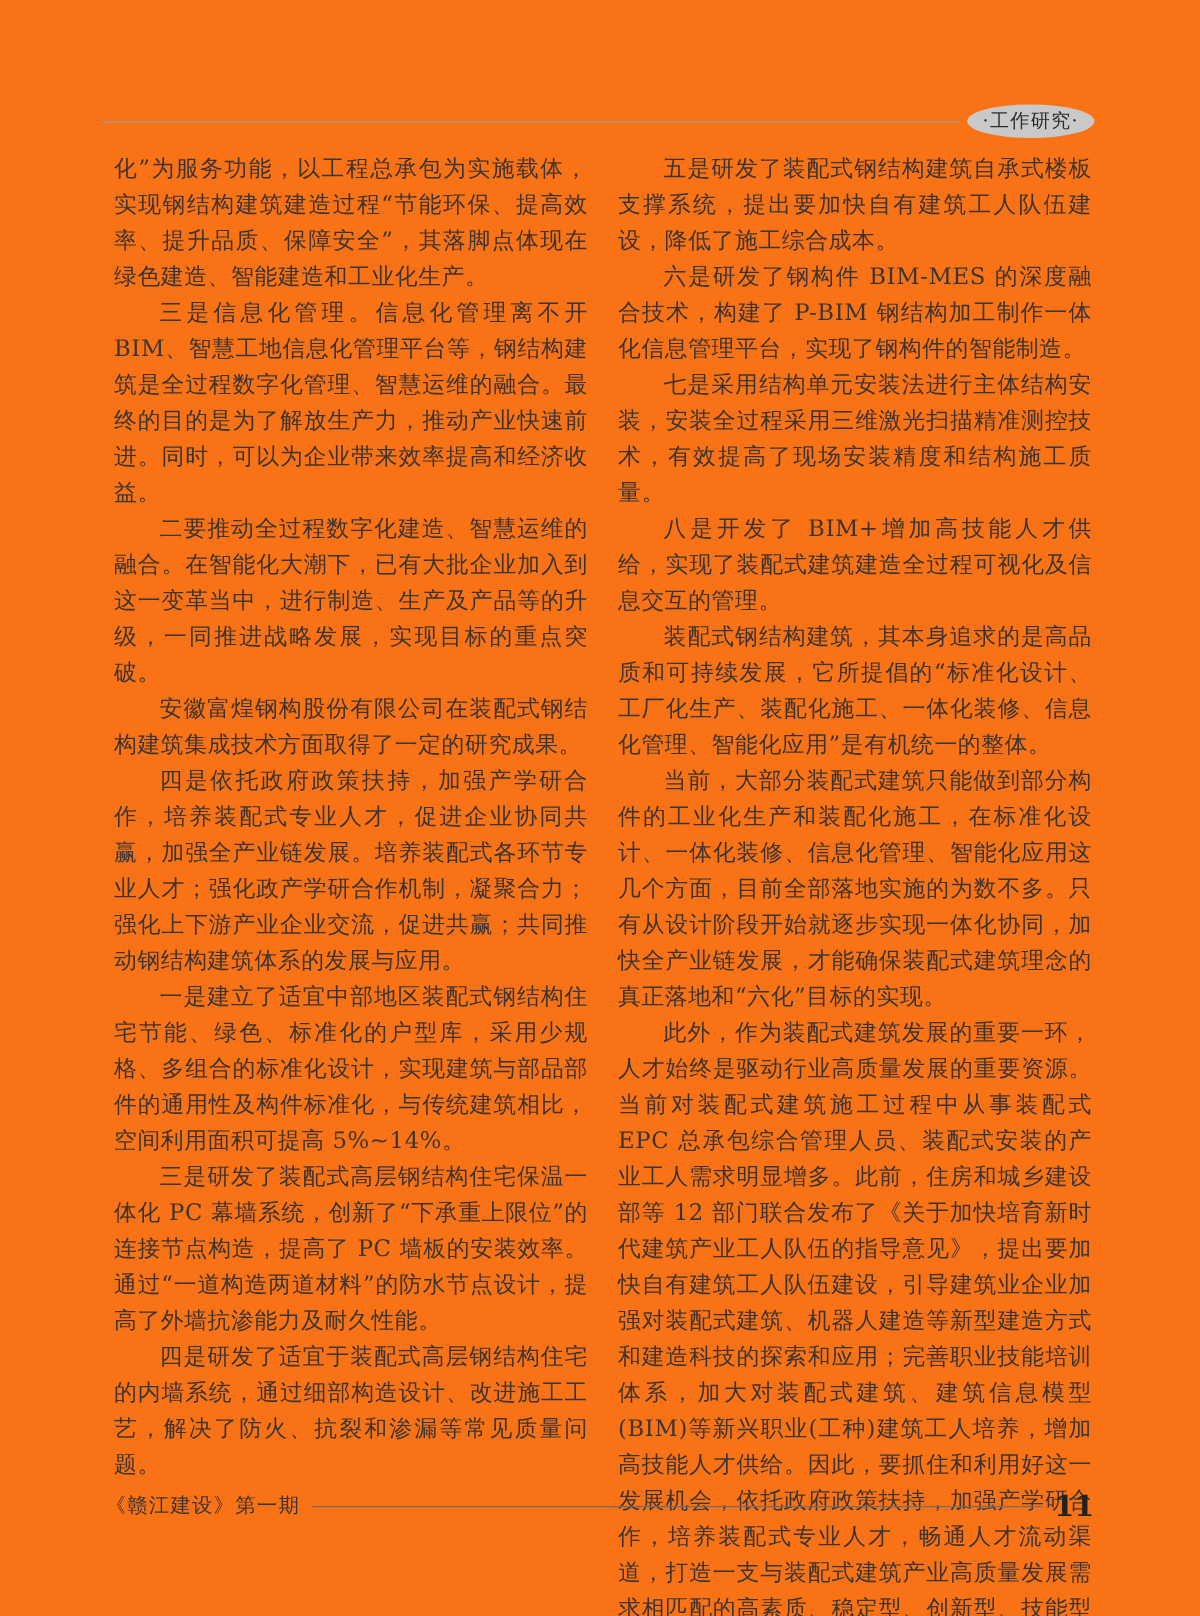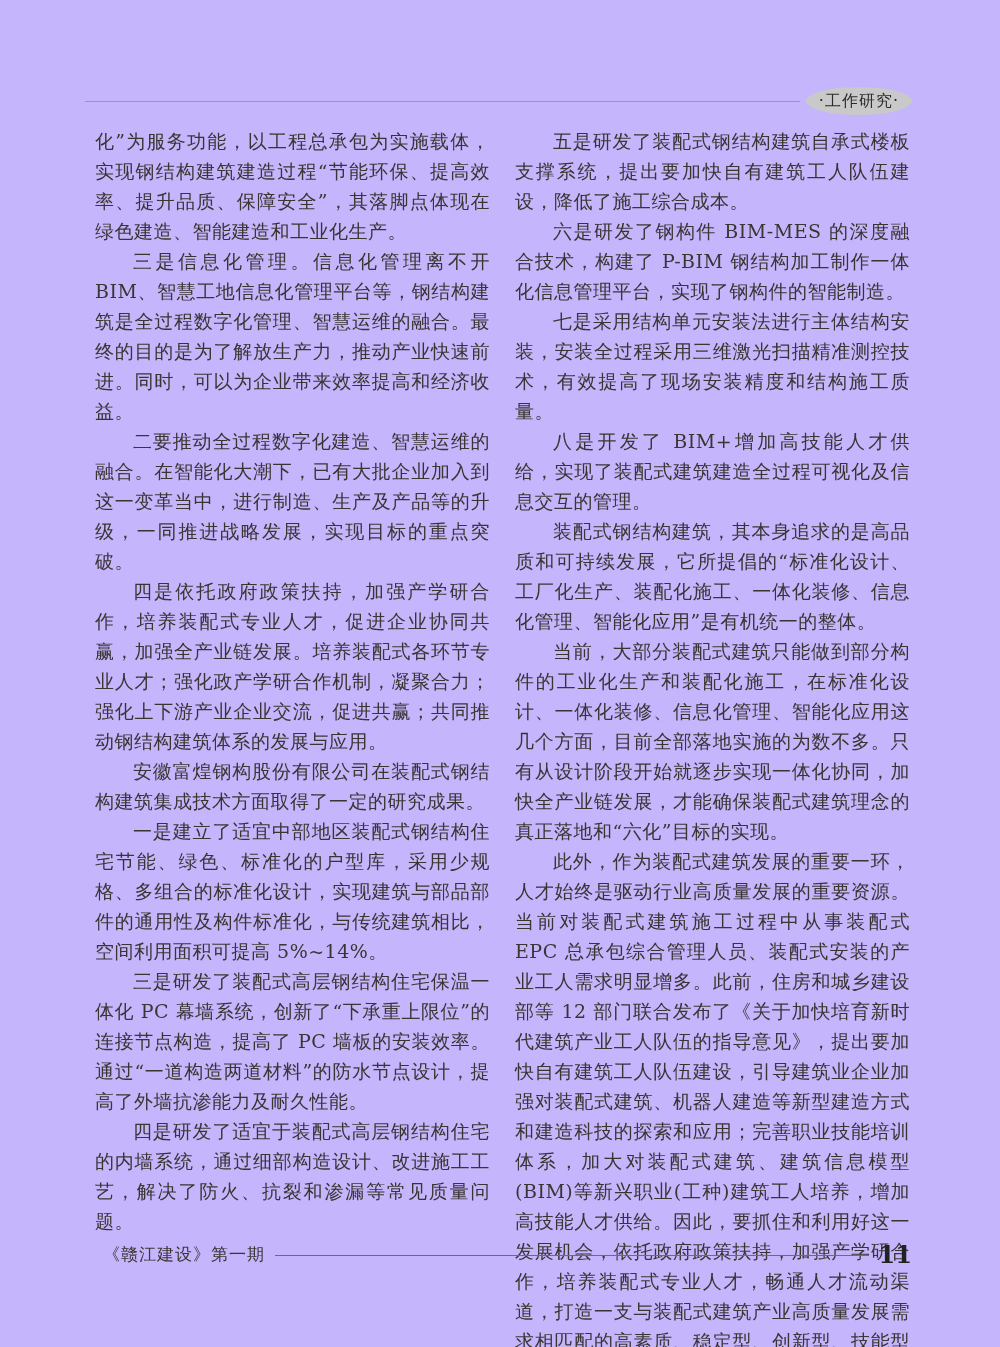--- a/index.html
+++ b/index.html
@@ -4,21 +4,21 @@
 <style>
   html, body {
     margin: 0;
     padding: 0;
     background: #ffffff;
   }
   .page {
     position: relative;
     width: 1000px;
     height: 1347px;
-    background: #c4b5fd;
+    background: #f97316;
     font-family: "DejaVu Serif", serif;
     color: #3b3432;
     overflow: hidden;
   }
   
   .header {
     position: absolute;
     top: 86px;
     left: 85px;
     right: 88px;
@@ -61,21 +61,21 @@
   .col p {
     margin: 0;
     text-indent: 2em;
   }
   .col p.noindent {
     text-indent: 0;
   }
   
   .footer {
     position: absolute;
-    left: 103px;
+    left: 88px;
     right: 88px;
     top: 1240px;
     display: flex;
     align-items: center;
     font-size: 17px;
   }
   .footer .journal {
     white-space: nowrap;
     letter-spacing: 1px;
   }
@@ -99,22 +99,22 @@
   <div class="header">
     <div class="rule"></div>
     <div class="badge">·工作研究·</div>
   </div>
 
   <div class="columns">
     <div class="col">
       <p class="noindent">化”为服务功能，以工程总承包为实施载体，实现钢结构建筑建造过程“节能环保、提高效率、提升品质、保障安全”，其落脚点体现在绿色建造、智能建造和工业化生产。</p>
       <p>三是信息化管理。信息化管理离不开 BIM、智慧工地信息化管理平台等，钢结构建筑是全过程数字化管理、智慧运维的融合。最终的目的是为了解放生产力，推动产业快速前进。同时，可以为企业带来效率提高和经济收益。</p>
       <p>二要推动全过程数字化建造、智慧运维的融合。在智能化大潮下，已有大批企业加入到这一变革当中，进行制造、生产及产品等的升级，一同推进战略发展，实现目标的重点突破。</p>
+      <p>安徽富煌钢构股份有限公司在装配式钢结构建筑集成技术方面取得了一定的研究成果。</p>
       <p>四是依托政府政策扶持，加强产学研合作，培养装配式专业人才，促进企业协同共赢，加强全产业链发展。培养装配式各环节专业人才；强化政产学研合作机制，凝聚合力；强化上下游产业企业交流，促进共赢；共同推动钢结构建筑体系的发展与应用。</p>
-      <p>安徽富煌钢构股份有限公司在装配式钢结构建筑集成技术方面取得了一定的研究成果。</p>
       <p>一是建立了适宜中部地区装配式钢结构住宅节能、绿色、标准化的户型库，采用少规格、多组合的标准化设计，实现建筑与部品部件的通用性及构件标准化，与传统建筑相比，空间利用面积可提高 5%~14%。</p>
       <p>三是研发了装配式高层钢结构住宅保温一体化 PC 幕墙系统，创新了“下承重上限位”的连接节点构造，提高了 PC 墙板的安装效率。通过“一道构造两道材料”的防水节点设计，提高了外墙抗渗能力及耐久性能。</p>
       <p>四是研发了适宜于装配式高层钢结构住宅的内墙系统，通过细部构造设计、改进施工工艺，解决了防火、抗裂和渗漏等常见质量问题。</p>
     </div>
     <div class="col">
       <p>五是研发了装配式钢结构建筑自承式楼板支撑系统，提出要加快自有建筑工人队伍建设，降低了施工综合成本。</p>
       <p>六是研发了钢构件 BIM-MES 的深度融合技术，构建了 P-BIM 钢结构加工制作一体化信息管理平台，实现了钢构件的智能制造。</p>
       <p>七是采用结构单元安装法进行主体结构安装，安装全过程采用三维激光扫描精准测控技术，有效提高了现场安装精度和结构施工质量。</p>
       <p>八是开发了 BIM+增加高技能人才供给，实现了装配式建筑建造全过程可视化及信息交互的管理。</p>
       <p>装配式钢结构建筑，其本身追求的是高品质和可持续发展，它所提倡的“标准化设计、工厂化生产、装配化施工、一体化装修、信息化管理、智能化应用”是有机统一的整体。</p>

